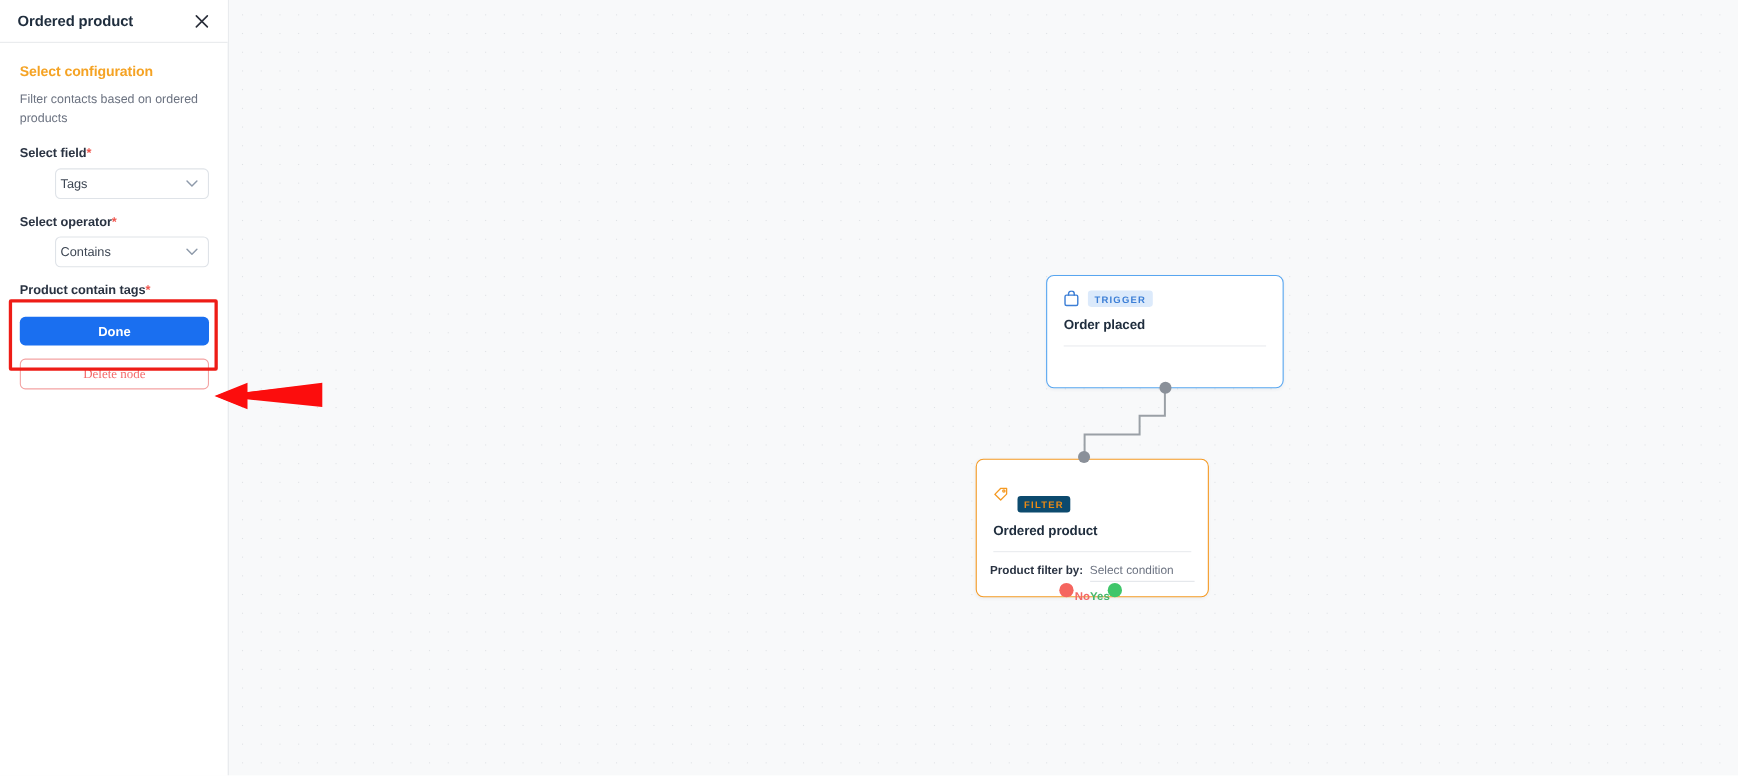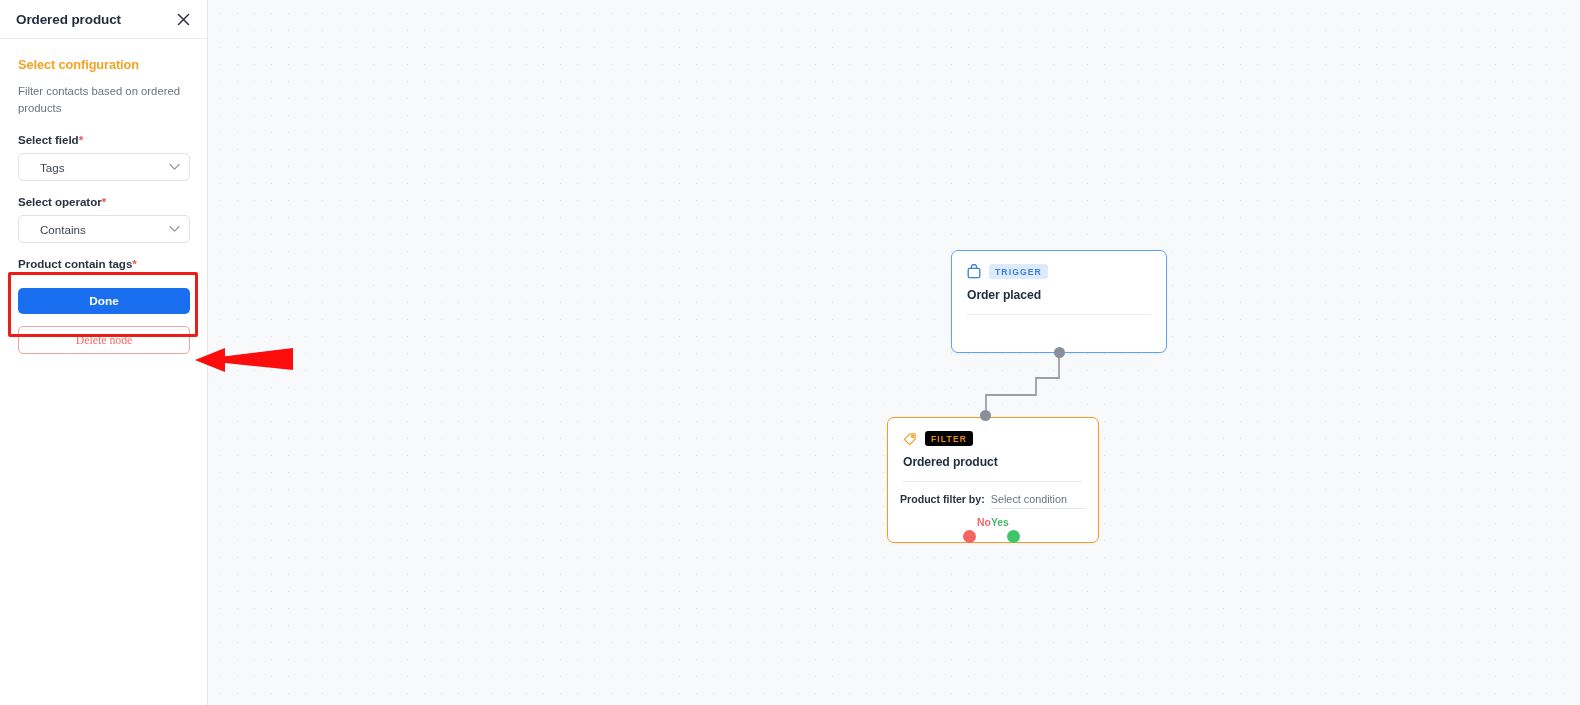--- a/index.html
+++ b/index.html
@@ -75,25 +75,26 @@
   .req { color: #f0544c; font-weight: 700; }
 
   .select-box {
     position: relative;
     height: 28px;
     border: 1px solid #dfe3e8;
     border-radius: 5px;
     background: #ffffff;
     display: flex;
     align-items: center;
-    padding: 0 21px;
+    padding: 0 4px;
     font-size: 11.6px;
     color: #3c4552;
     cursor: pointer;
     margin-bottom: 14px;
+    margin-left: 32px;
   }
   .select-box .chev {
     position: absolute;
     right: 9px; top: 50%;
     transform: translateY(-50%);
     color: #8e9aaa;
     display: flex;
   }
 
   
@@ -197,21 +198,21 @@
   }
   .node-icon { display: flex; align-items: center; }
   .badge {
     font-size: 8.6px;
     font-weight: 700;
     letter-spacing: 1.1px;
     padding: 3px 6px 2px 6px;
     border-radius: 3px;
   }
   .badge-trigger { background: #dceafb; color: #3d7fd6; }
-  .badge-filter { background: #000000; color: #e98a15; }
+  .badge-filter { background: #0c4a6e; color: #e98a15; margin-top: 20px; }
   .node-name {
     font-size: 12.2px;
     font-weight: 700;
     color: #1f2d3d;
     letter-spacing: -0.1px;
   }
   .node-divider {
     height: 1px;
     background: #e9ecef;
     margin-top: 12px;

